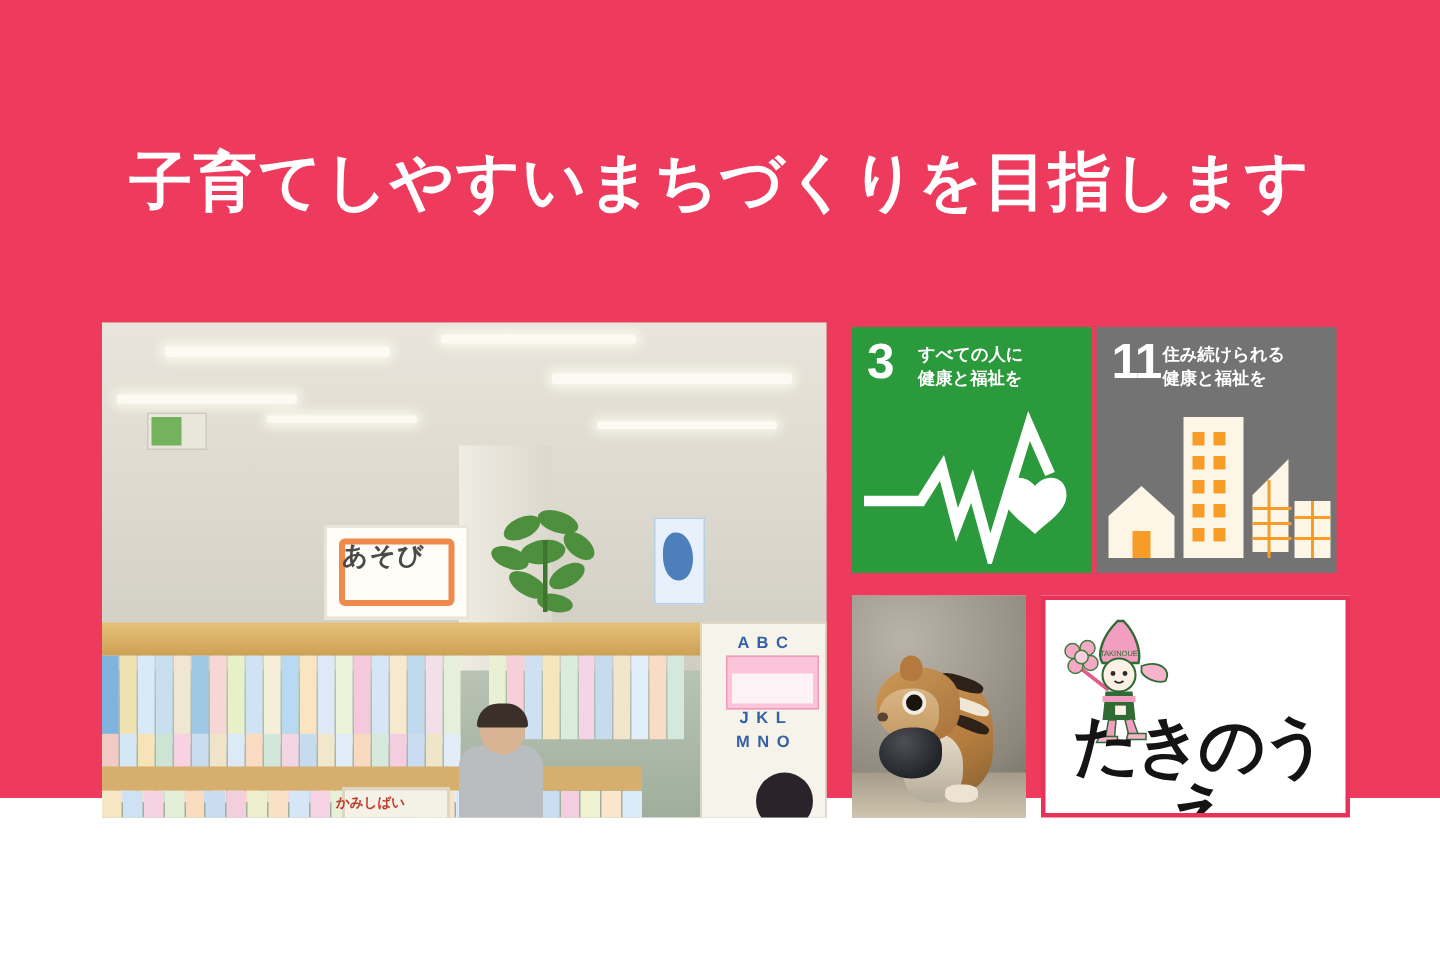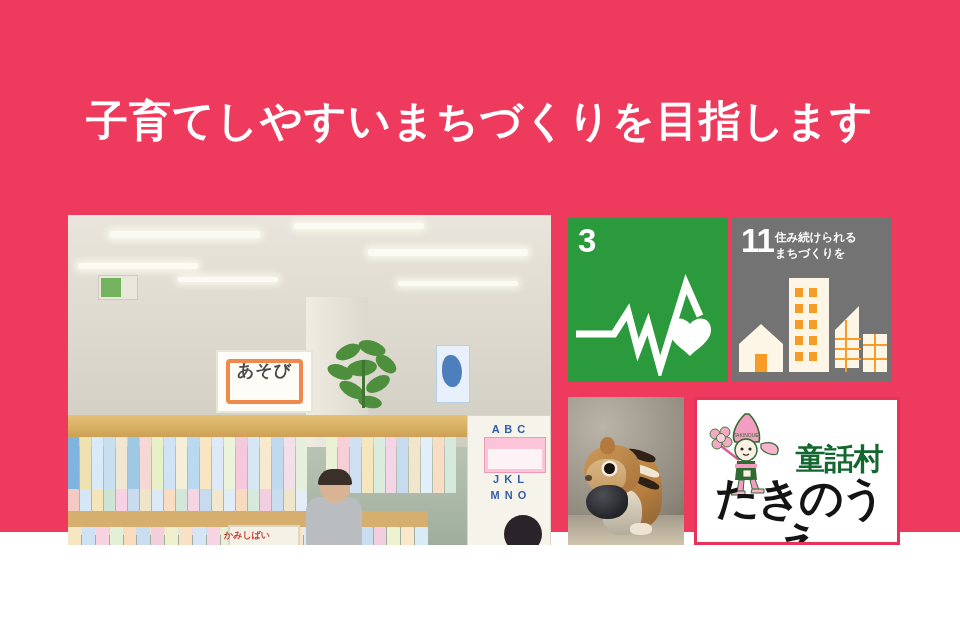--- a/index.html
+++ b/index.html
@@ -80,21 +80,21 @@
   #lp-floor { left:0; top:232px; width:483px; height:98px;
     background: linear-gradient(#b9c3b4, #9fae9c); }
   #lp-exit { left:30px; top:60px; width:40px; height:25px;
     background:#e9e7dc; border:1px solid #cfcabc; }
   #lp-exit-inner { left:33px; top:63px; width:20px; height:19px; background:#74b35e; }
   #lp-sign { left:148px; top:135px; width:97px; height:63px;
     background:#fdfcf7; border:2px solid #e8e4d8; }
   #lp-sign-inner { left:158px; top:144px; width:77px; height:45px;
     border:4px solid #f08a4c; border-radius:4px; }
   #lp-sign-txt { left:160px; top:146px; width:73px; height:41px;
-    color:#4a4a4a; font-size:17px; font-weight:bold; text-align:center;
+    color:#4a4a4a; font-size:17px; font-weight:bold; 
     line-height:1.18; letter-spacing:1px; }
   #lp-plant { left:258px; top:125px; width:80px; height:72px; }
   #lp-poster { left:368px; top:130px; width:34px; height:58px;
     background:#e8f1fb; border:1px solid #b9cfe6; }
   #lp-poster-blob { left:374px; top:140px; width:20px; height:32px;
     background:#4e7fbd; border-radius:40% 55% 45% 50%; }
   #lp-shelf-long { left:0; top:200px; width:483px; height:22px;
     background: linear-gradient(#e5c178,#cda155); }
   #lp-shelfwood { left:0; top:296px; width:360px; height:16px;
     background:#d6ae6d; }
@@ -328,30 +328,32 @@
     <div class="lp" id="lp-man-body"></div>
     <div class="lp" id="lp-man-head"></div>
     <div class="lp" id="lp-man-hair"></div>
 
     <div class="lp" id="lp-woman-head"></div>
 
   </div>
 
   <div class="sdg" id="sdg-3">
     <div class="sdg-num">3</div>
+    <div class="sdg-text">すべての人に
+健康と福祉を</div>
     <svg class="sdg-icon" viewBox="0 0 160 104">
       <polyline points="8,62 46,62 60,40 70,78 80,52 92,96 118,12 132,44" fill="none" stroke="#ffffff" stroke-width="7" stroke-linejoin="miter" stroke-linecap="butt"></polyline>
       <path d="M122,52 c-7,-9 -21,-7 -21,6 c0,11 13,18 21,26 c8,-8 21,-15 21,-26 c0,-13 -14,-15 -21,-6 z" fill="#ffffff"></path>
     </svg>
   </div>
 
   <div class="sdg" id="sdg-11">
     <div class="sdg-num">11</div>
     <div class="sdg-text">住み続けられる
-まちづくりを</div>
+健康と福祉を</div>
     <svg class="sdg-icon" viewBox="0 0 160 104">
       <g fill="#fdf5e6">
 
         <path d="M8,72 L30,52 L52,72 L52,100 L8,100 Z"></path>
 
         <rect x="58" y="6" width="40" height="94"></rect>
 
         <path d="M104,96 L104,58 L128,34 L128,96 Z"></path>
 
         <rect x="132" y="62" width="24" height="38"></rect>
@@ -429,18 +431,17 @@
       <rect x="38" y="62" width="8" height="7" fill="#fdf0e4" stroke="#2f6b33" stroke-width="0.8"></rect>
 
       <path d="M34,72 L32,84 L38,84 L39,72 Z" fill="#f29ec0" stroke="#2f6b33" stroke-width="1"></path>
       <path d="M45,72 L48,84 L54,82 L50,71 Z" fill="#f29ec0" stroke="#2f6b33" stroke-width="1"></path>
 
       <path d="M28,83 h12 v4 h-14 z" fill="#f6b3cc" stroke="#2f6b33" stroke-width="1"></path>
       <path d="M47,81 h12 v4 h-13 z" fill="#f6b3cc" stroke="#2f6b33" stroke-width="1"></path>
     </svg>
 
 
-    <div id="logo-mid">童話村</div>
 
     <div id="logo-bottom">たきのうえ</div>
   </div>
 
 </div>
 
 </body></html>

